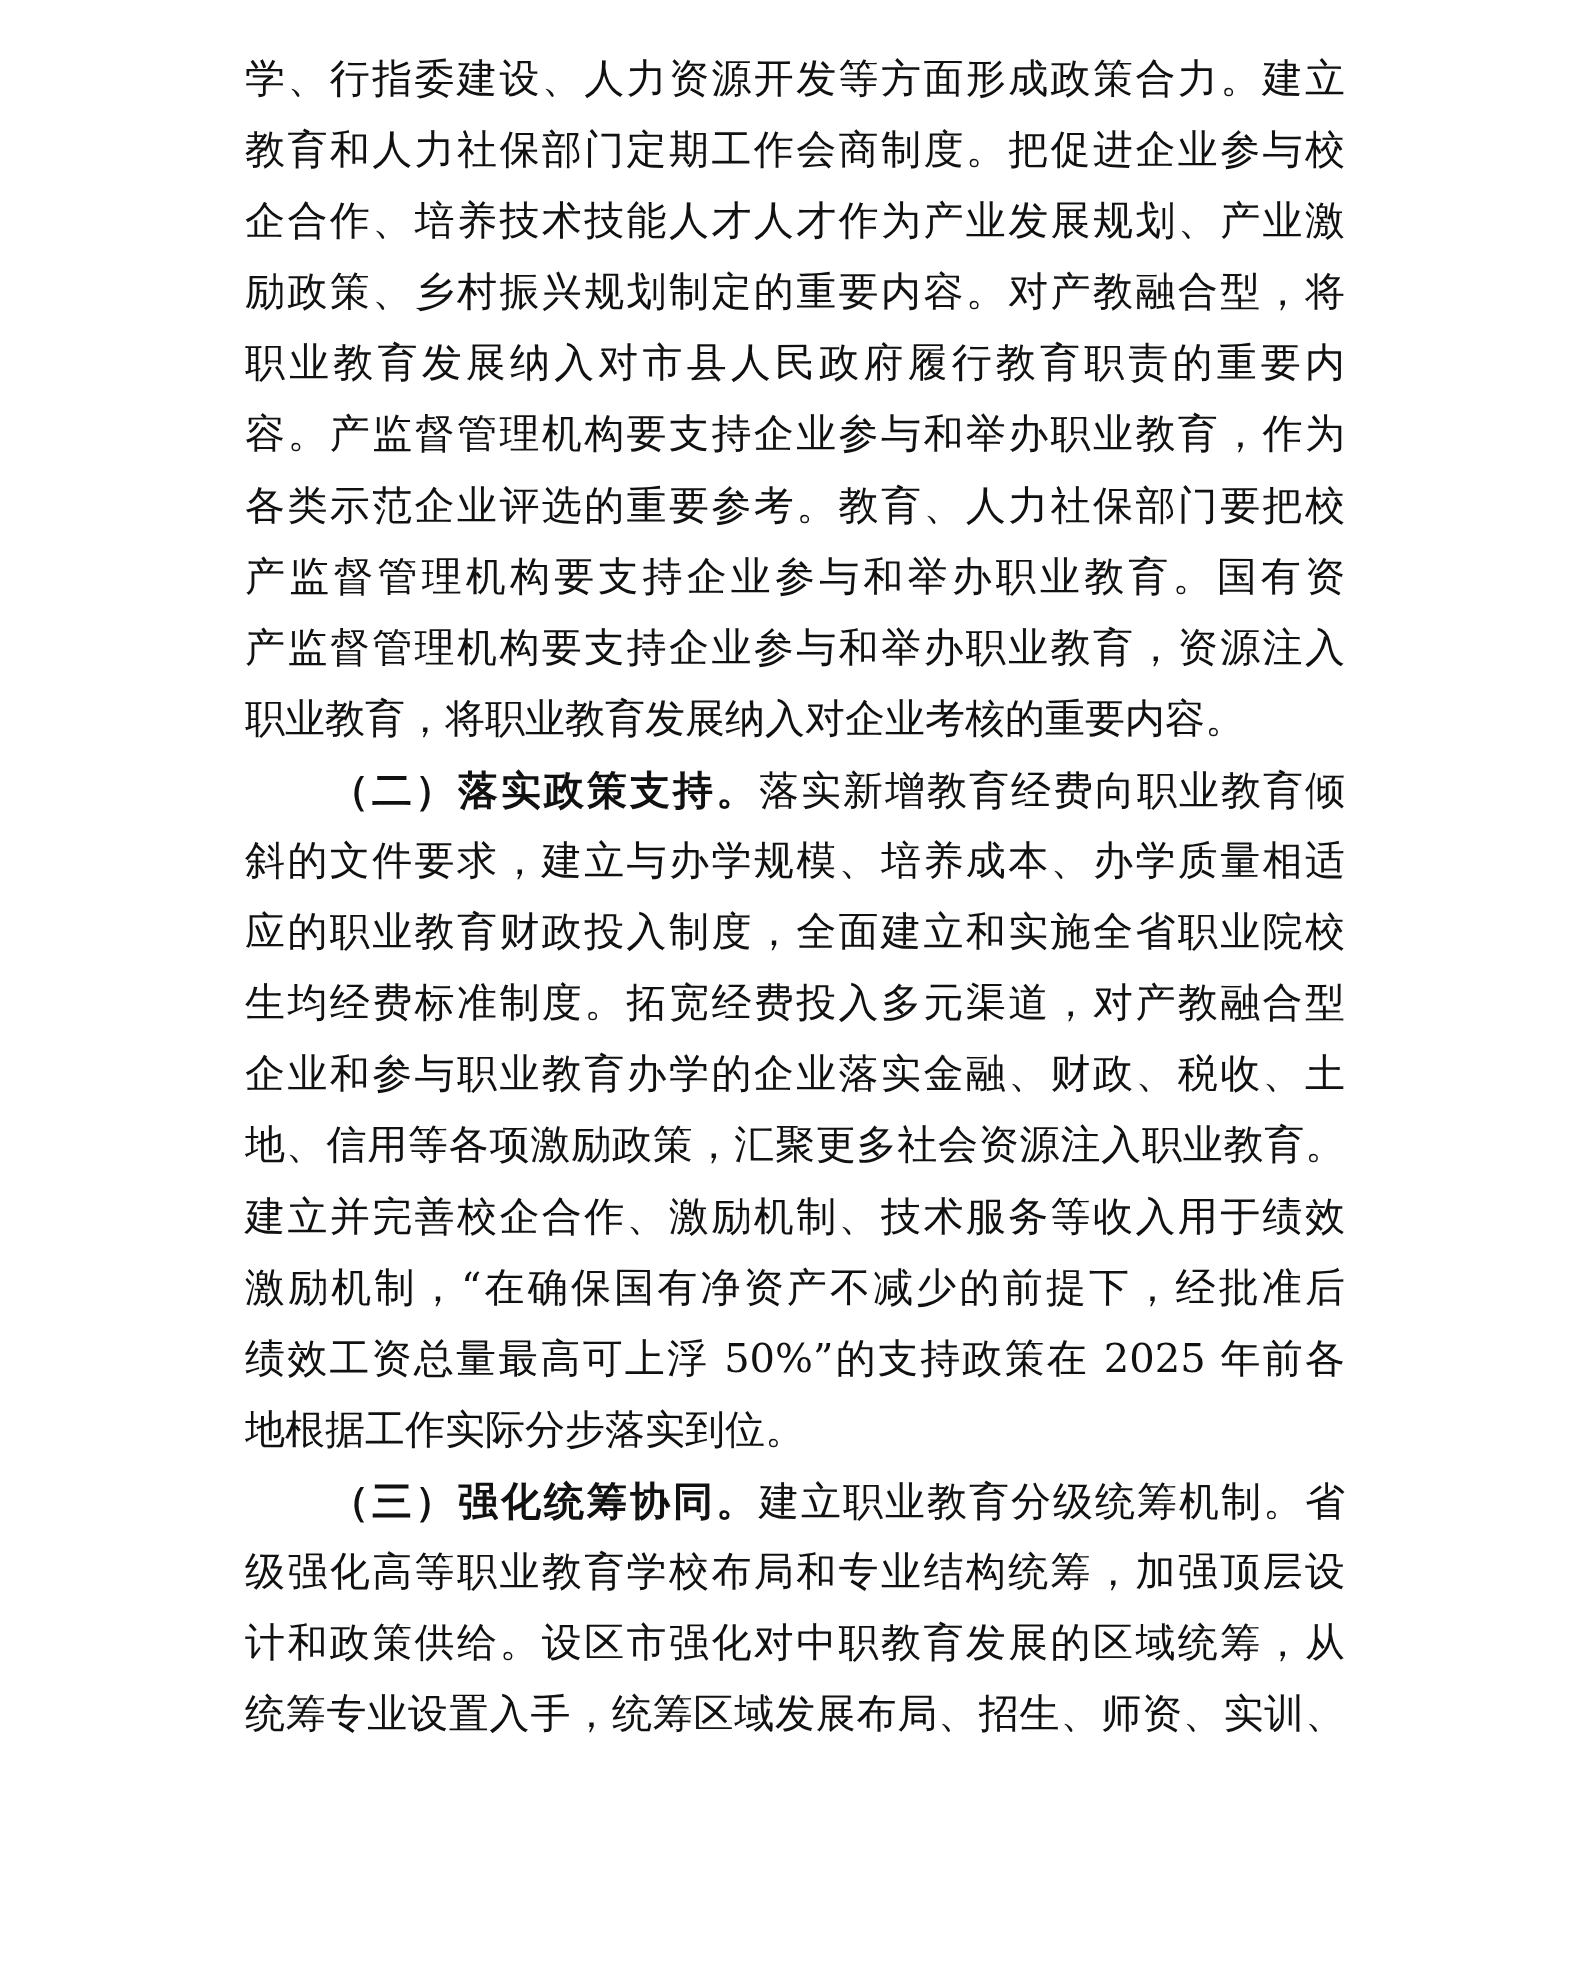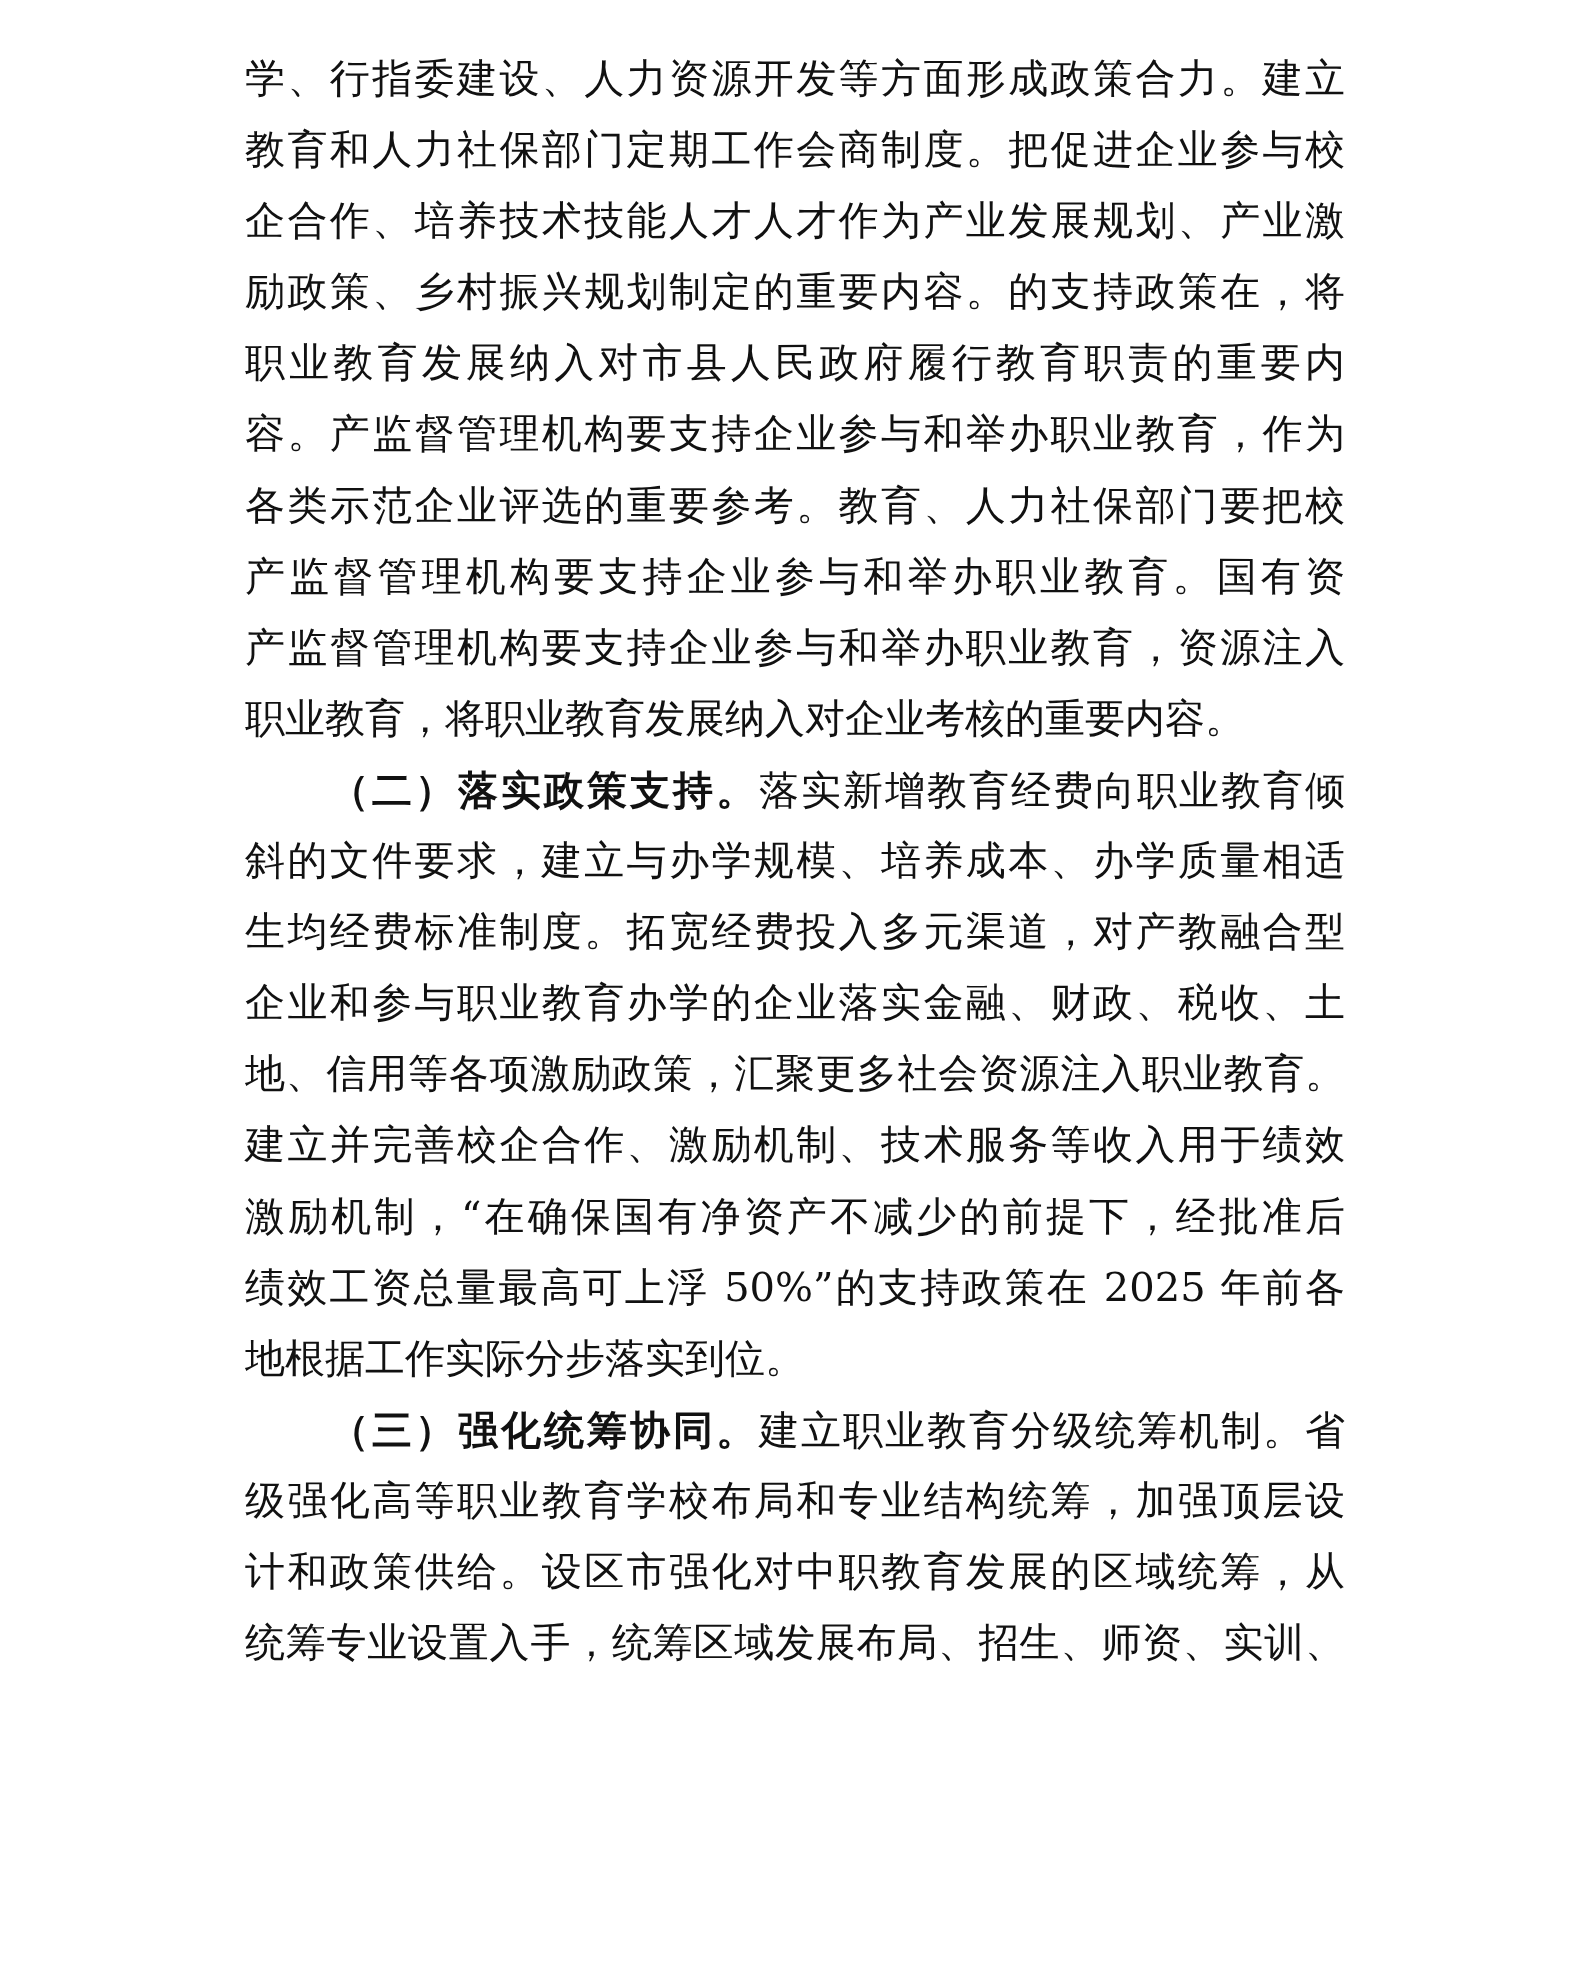--- a/index.html
+++ b/index.html
@@ -24,32 +24,33 @@
 </head>
 <body>
 
 <div class="page">
   <div class="text-block">
 
     <div>
       <span class="line">学、行指委建设、人力资源开发等方面形成政策合力。建立</span>
       <span class="line">教育和人力社保部门定期工作会商制度。把促进企业参与校</span>
       <span class="line">企合作、培养技术技能人才人才作为产业发展规划、产业激</span>
-      <span class="line">励政策、乡村振兴规划制定的重要内容。的支持政策在，将</span>
+      <span class="line">励政策、乡村振兴规划制定的重要内容。对产教融合型，将</span>
       <span class="line">职业教育发展纳入对市县人民政府履行教育职责的重要内</span>
       <span class="line">容。产监督管理机构要支持企业参与和举办职业教育，作为</span>
       <span class="line">各类示范企业评选的重要参考。教育、人力社保部门要把校</span>
       <span class="line">产监督管理机构要支持企业参与和举办职业教育。国有资</span>
       <span class="line">产监督管理机构要支持企业参与和举办职业教育，资源注入</span>
       <span class="line last">职业教育，将职业教育发展纳入对企业考核的重要内容。</span>
     </div>
 
     <div>
       <span class="line indent"><span class="heading">（二）落实政策支持。</span><span>落实新增教育经费向职业教育倾</span></span>
       <span class="line">斜的文件要求，建立与办学规模、培养成本、办学质量相适</span>
+      <span class="line">应的职业教育财政投入制度，全面建立和实施全省职业院校</span>
       <span class="line">生均经费标准制度。拓宽经费投入多元渠道，对产教融合型</span>
       <span class="line">企业和参与职业教育办学的企业落实金融、财政、税收、土</span>
       <span class="line">地、信用等各项激励政策，汇聚更多社会资源注入职业教育。</span>
       <span class="line">建立并完善校企合作、激励机制、技术服务等收入用于绩效</span>
       <span class="line">激励机制，“在确保国有净资产不减少的前提下，经批准后</span>
       <span class="line">绩效工资总量最高可上浮 50%”的支持政策在 2025 年前各</span>
       <span class="line last">地根据工作实际分步落实到位。</span>
     </div>
 
     <div>

